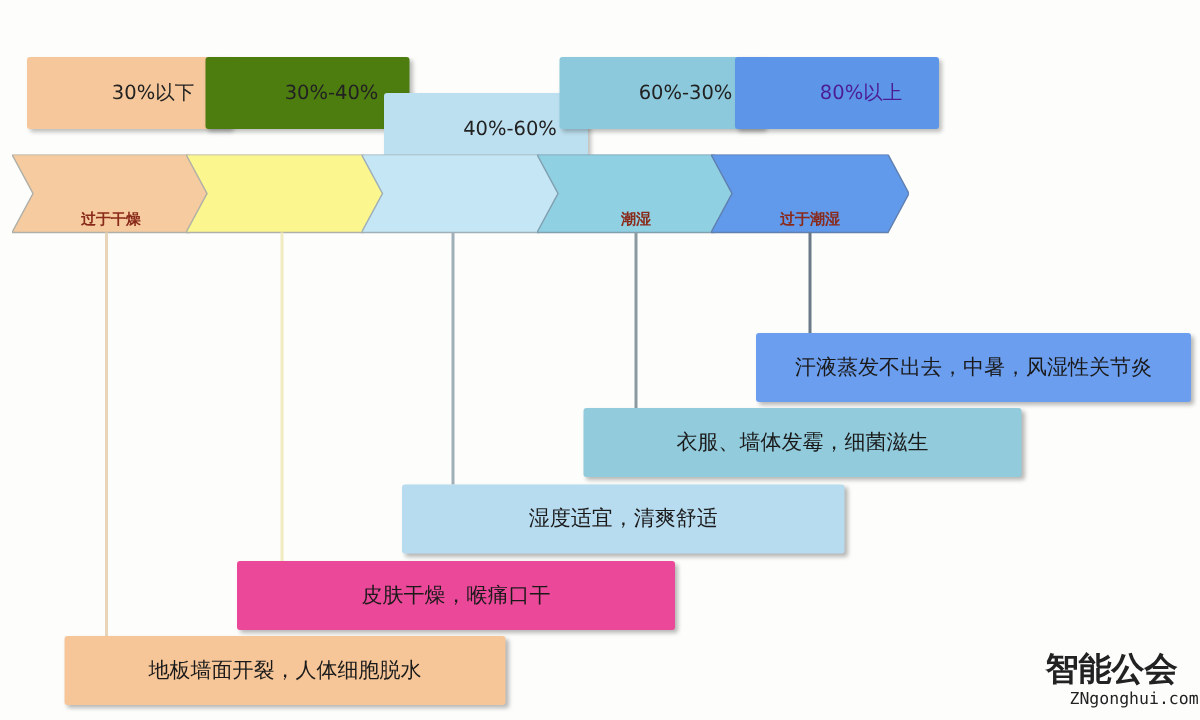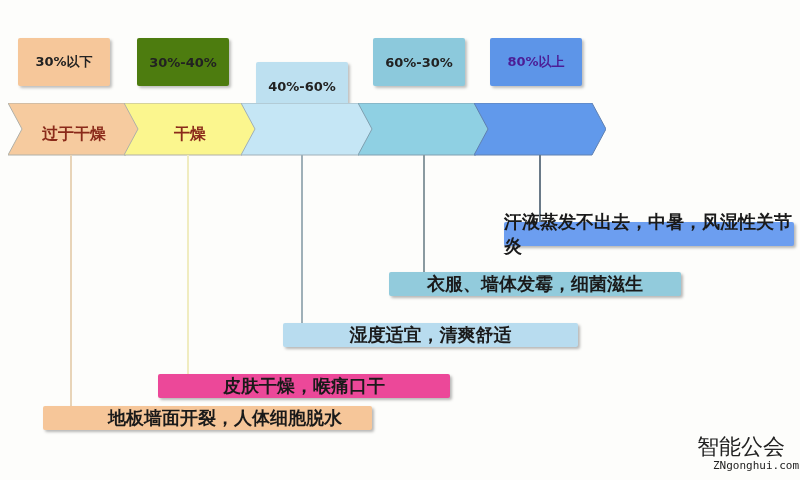--- a/index.html
+++ b/index.html
@@ -1,28 +1,28 @@
 <!DOCTYPE html>
 <html><head>
 <meta charset="utf-8">
 <style>
   html,body{margin:0;padding:0;}
   body{width:800px;height:480px;background:#fdfdfb;position:relative;overflow:hidden;
        font-family:"DejaVu Sans","Liberation Sans",sans-serif;}
-  .range{position:absolute;top:38px;height:48px;width:92px;display:flex;align-items:center;justify-content:center;
-         font-size:13px;font-weight:bold;color:#222;box-shadow:2px 2px 3px rgba(0,0,0,0.25);border-radius:2px;}
+  .range{position:absolute;top:38px;height:48px;width:104px;display:flex;align-items:center;justify-content:center;
+         font-size:13px;font-weight:normal;color:#222;box-shadow:2px 2px 3px rgba(0,0,0,0.25);border-radius:2px;padding-left:32px;}
   .chev{position:absolute;top:103px;height:52px;}
   .chev svg{position:absolute;left:0;top:0;}
-  .chev span{position:absolute;top:0;height:62px;display:flex;align-items:center;justify-content:center;
-             font-size:16px;font-weight:bold;color:#8a2a1a;}
+  .chev span{position:absolute;top:12px;height:62px;display:flex;align-items:center;justify-content:center;
+             font-size:10px;font-weight:bold;color:#8a2a1a;}
   .vline{position:absolute;width:2px;}
-  .effect{position:absolute;height:24px;display:flex;align-items:center;justify-content:center;
-          font-size:18px;font-weight:bold;color:#1a1a1a;box-shadow:2px 2px 3px rgba(0,0,0,0.28);border-radius:2px;}
+  .effect{position:absolute;height:46px;display:flex;align-items:center;justify-content:center;
+          font-size:14px;font-weight:normal;color:#1a1a1a;box-shadow:2px 2px 3px rgba(0,0,0,0.28);border-radius:2px;}
   .logo{position:absolute;right:14px;bottom:8px;width:90px;text-align:center;color:#222;}
-  .logo .big{font-size:22px;font-weight:normal;line-height:24px;}
+  .logo .big{font-size:22px;font-weight:bold;line-height:24px;}
   .logo .small{font-size:11px;font-family:"DejaVu Sans Mono",monospace;margin-left:17px;}
 </style>
 </head>
 <body>
 
 <div class="range" style="left:18px;background:#f6c79a;">30%以下</div>
 <div class="range" style="left:137px;background:#4d7c0f;">30%-40%</div>
 <div class="range" style="left:256px;background:#bde0f0;margin-top:24px;">40%-60%</div>
 <div class="range" style="left:373px;background:#8cc9dc;">60%-30%</div>
 <div class="range" style="left:490px;background:#5d95e8;color:#4c1d95;">80%以上</div>
@@ -30,46 +30,47 @@
 <div class="chev" style="left:8px;width:132px;">
   <svg width="132" height="54">
       <polygon points="0,0 118,0 132,26 118,52 0,52 14,26" fill="#f6cb9f" stroke="#b0b0a8" stroke-width="1"></polygon>
     </svg>
   <span style="left:14px;width:104px;">过于干燥</span>
 </div>
 <div class="chev" style="left:124px;width:132px;">
   <svg width="132" height="54">
       <polygon points="0,0 118,0 132,26 118,52 0,52 14,26" fill="#fbf68e" stroke="#b0b0a8" stroke-width="1"></polygon>
     </svg>
-  <span style="left:14px;width:104px;">干燥</span>
 </div>
 <div class="chev" style="left:241px;width:132px;">
   <svg width="132" height="54">
       <polygon points="0,0 118,0 132,26 118,52 0,52 14,26" fill="#c5e6f5" stroke="#a0b0b8" stroke-width="1"></polygon>
     </svg>
 </div>
 <div class="chev" style="left:358px;width:132px;">
   <svg width="132" height="54">
       <polygon points="0,0 118,0 132,26 118,52 0,52 14,26" fill="#8fd0e3" stroke="#80a0b0" stroke-width="1"></polygon>
     </svg>
+  <span style="left:14px;width:104px;">潮湿</span>
 </div>
 <div class="chev" style="left:474px;width:132px;">
   <svg width="132" height="54">
       <polygon points="0,0 118,0 132,26 118,52 0,52 14,26" fill="#6199eb" stroke="#6080b0" stroke-width="1"></polygon>
     </svg>
+  <span style="left:14px;width:104px;">过于潮湿</span>
 </div>
 
 <div class="vline" style="left:70px;top:155px;height:269px;background:#e8d4b8;"></div>
 <div class="vline" style="left:187px;top:155px;height:219px;background:#f0ecc0;"></div>
 <div class="vline" style="left:301px;top:155px;height:168px;background:#9fb0b8;"></div>
 <div class="vline" style="left:423px;top:155px;height:118px;background:#8a9aa0;"></div>
 <div class="vline" style="left:539px;top:155px;height:67px;background:#6a7a88;"></div>
 
 <div class="effect" style="left:504px;top:222px;width:290px;background:#6c9ef0;">汗液蒸发不出去，中暑，风湿性关节炎</div>
 <div class="effect" style="left:389px;top:272px;width:292px;background:#92cbdc;">衣服、墙体发霉，细菌滋生</div>
-<div class="effect" style="left:283px;top:323px;width:295px;background:#b8dcef;">湿度适宜，清爽舒适</div>
+<div class="effect" style="left:268px;top:323px;width:295px;background:#b8dcef;">湿度适宜，清爽舒适</div>
 <div class="effect" style="left:158px;top:374px;width:292px;background:#ec4899;">皮肤干燥，喉痛口干</div>
-<div class="effect" style="left:43px;top:406px;width:294px;background:#f6c699;padding-left:35px;">地板墙面开裂，人体细胞脱水</div>
+<div class="effect" style="left:43px;top:424px;width:294px;background:#f6c699;">地板墙面开裂，人体细胞脱水</div>
 
 <div class="logo">
   <div class="big">智能公会</div>
   <div class="small">ZNgonghui.com</div>
 </div>
 
 </body></html>

